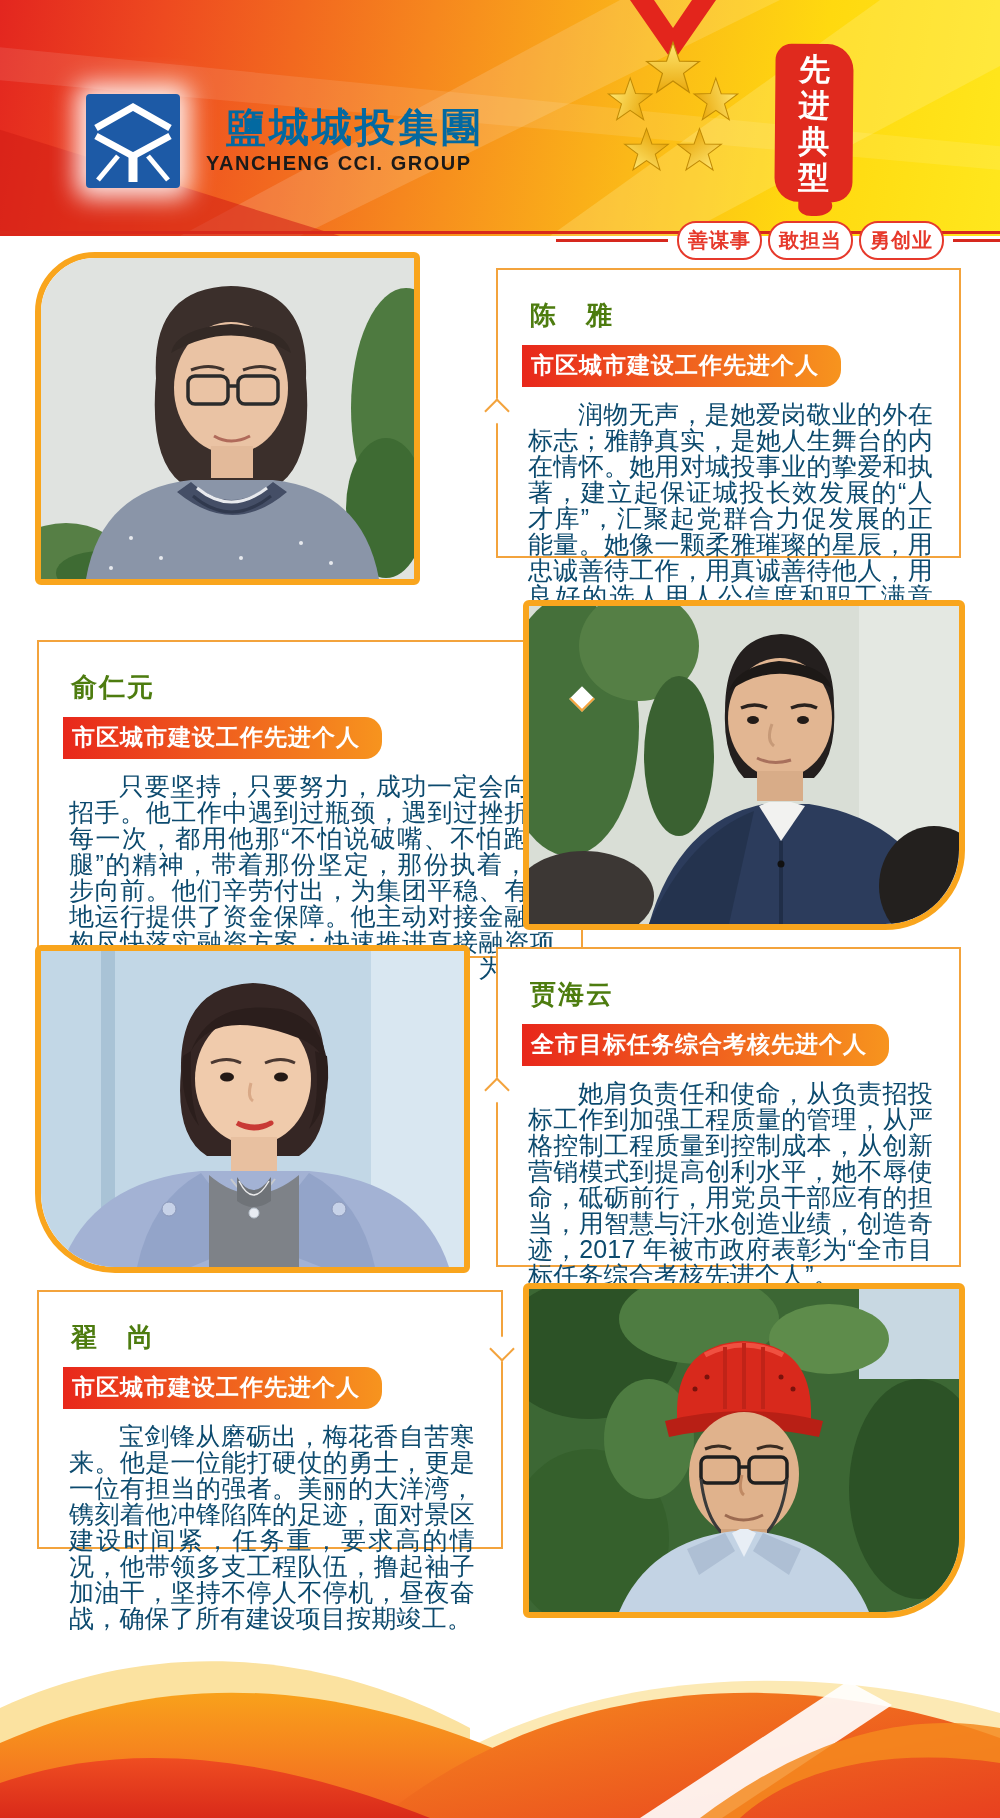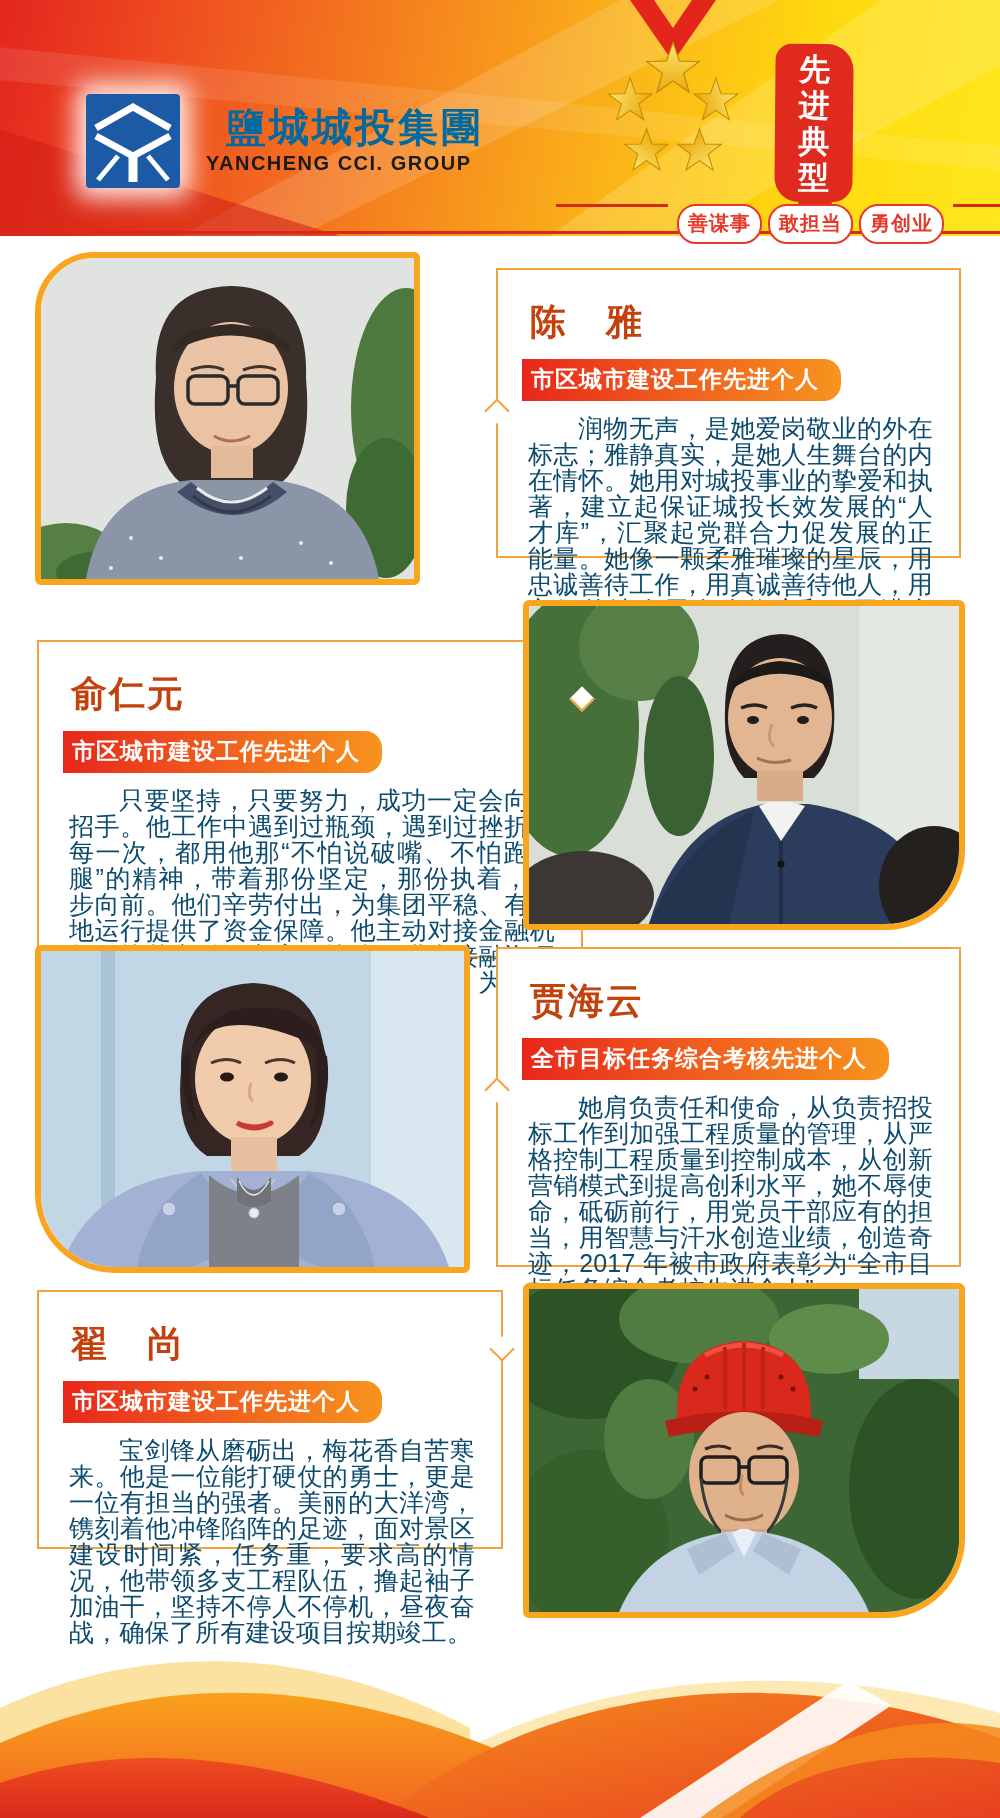--- a/index.html
+++ b/index.html
@@ -28,22 +28,22 @@
 
   .medal{position:absolute;left:598px;top:0;width:150px;height:196px;z-index:2;}
   .seal{position:absolute;left:775px;top:44px;width:78px;height:158px;background:#e02a1e;
     border-radius:16px 26px 20px 24px;z-index:2;display:flex;flex-direction:column;
     align-items:center;justify-content:center;transform:rotate(.5deg);}
   .seal:after{content:"";position:absolute;left:24px;bottom:-14px;width:34px;height:22px;
     background:#e02a1e;border-radius:40% 60% 55% 45%;}
   .seal span{color:#fff;font-size:31px;line-height:36px;font-weight:bold;
     font-family:"DejaVu Serif",serif;}
 
-  .slogan-row{position:absolute;left:556px;top:204px;width:444px;height:40px;z-index:5;
-    display:flex;}
+  .slogan-row{position:absolute;left:556px;top:220px;width:444px;height:40px;z-index:5;
+    display:flex;align-items:center;}
   .slogan-line{height:3px;background:#d6281e;}
   .slogan-line.l{width:112px;margin-right:6px;}
   .slogan-line.r{flex:1;margin-left:6px;}
   .slogan-badge{background:#fff;border:2px solid #e6392b;border-radius:19px;color:#e6392b;
     font-size:20px;font-weight:bold;letter-spacing:1px;padding:4px 9px;margin:0 3px;white-space:nowrap;}
 
   
   .photo-frame{position:absolute;border:6px solid #f9a51d;background:#fff;overflow:hidden;box-sizing:border-box;}
   .photo-frame svg{display:block;width:100%;height:100%;}
   .pf1{left:35px;top:252px;width:385px;height:333px;border-radius:60px 6px 6px 6px;}
@@ -56,21 +56,21 @@
   .tc1{left:496px;top:268px;width:465px;height:290px;}
   .tc2{left:37px;top:640px;width:546px;height:318px;}
   .tc3{left:496px;top:947px;width:465px;height:320px;}
   .tc4{left:37px;top:1290px;width:466px;height:259px;}
   .notch{position:absolute;width:16px;height:16px;background:#fff;transform:rotate(45deg);z-index:2;}
   .notch.left{left:-10px;border-left:2px solid #f3a33c;border-top:2px solid #f3a33c;}
   .notch.right{right:-10px;border-right:2px solid #f3a33c;border-bottom:2px solid #f3a33c;}
   .tc1 .notch{top:132px;} .tc3 .notch{top:132px;}
   .tc2 .notch{top:48px;}  .tc4 .notch{top:48px;}
 
-  .p-name{font-size:36px;font-weight:bold;color:#c2410c;letter-spacing:2px;margin:4px 0 12px 2px;}
+  .p-name{font-size:26px;font-weight:bold;color:#4d7c0f;letter-spacing:2px;margin:4px 0 12px 2px;}
   .p-award{display:inline-block;background:linear-gradient(90deg,#e8271b,#ef5a1e 45%,#f7941e);
     color:#fff;font-size:23px;font-weight:bold;padding:5px 22px 6px 9px;
     border-radius:0 17px 17px 0;margin-left:-6px;letter-spacing:1px;white-space:nowrap;}
   .p-bio{margin-top:14px;font-size:25px;line-height:26px;color:#0c4a6e;text-align:justify;
     text-indent:2em;letter-spacing:.2px;}
 
   
   .footer-waves{position:absolute;left:0;bottom:0;width:1000px;height:185px;}
 </style>
 </head>

